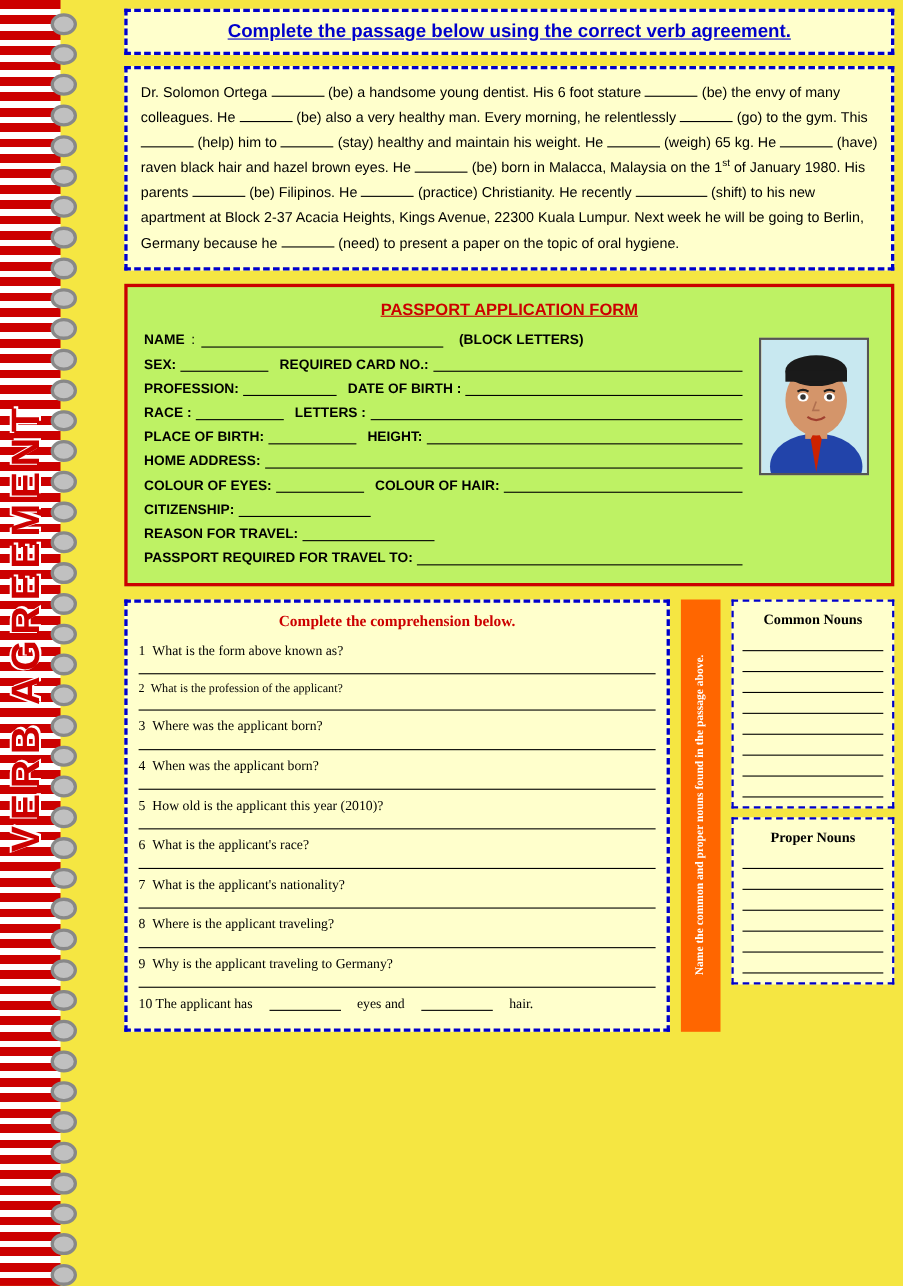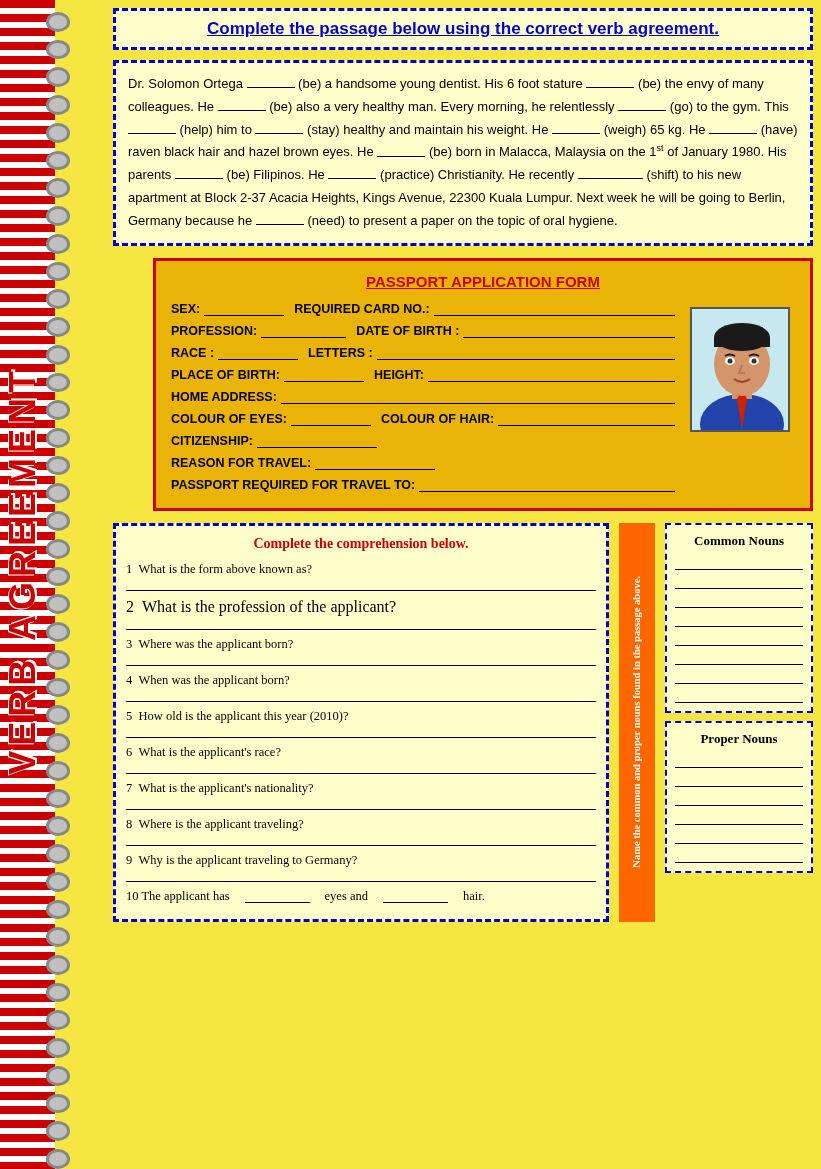--- a/index.html
+++ b/index.html
@@ -77,26 +77,32 @@
   <div style="background:#ffffcc;border:3px dashed #0000cc;padding:8px 12px;margin-bottom:10px;text-align:center;">
     <h1 style="font-size:17px;color:#0000cc;font-weight:bold;text-decoration:underline;">Complete the passage below using the correct verb agreement.</h1>
   </div>
 
   <div style="background:#ffffcc;border:3px dashed #0000cc;padding:10px 12px;margin-bottom:12px;line-height:1.75;color:#000;font-size:13px;">
     <p>
       Dr. Solomon Ortega <span style="display:inline-block;border-bottom:1.5px solid #000;min-width:48px;height:14px;"></span> (be) a handsome young dentist. His 6 foot stature <span style="display:inline-block;border-bottom:1.5px solid #000;min-width:48px;height:14px;"></span> (be) the envy of many colleagues. He <span style="display:inline-block;border-bottom:1.5px solid #000;min-width:48px;height:14px;"></span> (be) also a very healthy man. Every morning, he relentlessly <span style="display:inline-block;border-bottom:1.5px solid #000;min-width:48px;height:14px;"></span> (go) to the gym. This <span style="display:inline-block;border-bottom:1.5px solid #000;min-width:48px;height:14px;"></span> (help) him to <span style="display:inline-block;border-bottom:1.5px solid #000;min-width:48px;height:14px;"></span> (stay) healthy and maintain his weight. He <span style="display:inline-block;border-bottom:1.5px solid #000;min-width:48px;height:14px;"></span> (weigh) 65 kg. He <span style="display:inline-block;border-bottom:1.5px solid #000;min-width:48px;height:14px;"></span> (have) raven black hair and hazel brown eyes. He <span style="display:inline-block;border-bottom:1.5px solid #000;min-width:48px;height:14px;"></span> (be) born in Malacca, Malaysia on the 1<sup>st</sup> of January 1980. His parents <span style="display:inline-block;border-bottom:1.5px solid #000;min-width:48px;height:14px;"></span> (be) Filipinos. He <span style="display:inline-block;border-bottom:1.5px solid #000;min-width:48px;height:14px;"></span> (practice) Christianity. He recently <span style="display:inline-block;border-bottom:1.5px solid #000;min-width:65px;height:14px;"></span> (shift) to his new apartment at Block 2-37 Acacia Heights, Kings Avenue, 22300 Kuala Lumpur. Next week he will be going to Berlin, Germany because he <span style="display:inline-block;border-bottom:1.5px solid #000;min-width:48px;height:14px;"></span> (need) to present a paper on the topic of oral hygiene.
     </p>
   </div>
 
-  <div style="background:#eab308;border:3px solid #cc0000;padding:12px 15px;margin-bottom:12px;margin-left:40px;">
+  <div style="background:#bef264;border:3px solid #cc0000;padding:12px 15px;margin-bottom:12px;">
     <div style="text-align:center;font-size:15px;font-weight:bold;color:#cc0000;margin-bottom:12px;text-decoration:underline;">PASSPORT APPLICATION FORM</div>
 
     <div style="display:flex;gap:10px;">
       <div style="flex:1;">
 
+        <div style="display:flex;align-items:center;margin-bottom:8px;gap:6px;">
+          <span style="font-weight:bold;font-size:12.5px;">NAME</span>
+          <span style="font-size:12.5px;"> : </span>
+          <span style="display:inline-block;border-bottom:1.5px solid #000;min-width:150px;height:14px;flex:1;max-width:220px;"></span>
+          <span style="font-size:12.5px;font-weight:bold;margin-left:8px;white-space:nowrap;">(BLOCK  LETTERS)</span>
+        </div>
 
         <div style="display:flex;align-items:center;margin-bottom:8px;gap:10px;">
           <div style="display:flex;align-items:center;gap:4px;">
             <span style="font-weight:bold;font-size:12.5px;">SEX:</span>
             <span style="display:inline-block;border-bottom:1.5px solid #000;min-width:80px;height:14px;"></span>
           </div>
           <div style="display:flex;align-items:center;gap:4px;flex:1;">
             <span style="font-weight:bold;font-size:12.5px;white-space:nowrap;">REQUIRED CARD NO.:</span>
             <span style="display:inline-block;border-bottom:1.5px solid #000;flex:1;min-width:80px;height:14px;"></span>
           </div>
@@ -206,21 +212,21 @@
 
     <div style="flex:1;background:#ffffcc;border:3px dashed #0000cc;padding:10px;">
       <div style="color:#cc0000;font-weight:bold;font-size:14px;text-align:center;margin-bottom:10px;">Complete the comprehension below.</div>
 
       <div style="margin-bottom:7px;">
         <div style="font-size:12.5px;"><span>1&nbsp;&nbsp;What is the form above known as?</span></div>
         <div style="border-bottom:1px solid #000;width:100%;height:14px;"></div>
       </div>
 
       <div style="margin-bottom:7px;">
-        <div style="font-size:16px;"><span>2&nbsp;&nbsp;What is the profession of the applicant?</span></div>
+        <div style="font-size:11px;"><span>2&nbsp;&nbsp;What is the profession of the applicant?</span></div>
         <div style="border-bottom:1px solid #000;width:100%;height:14px;"></div>
       </div>
 
       <div style="margin-bottom:7px;">
         <div style="font-size:12.5px;"><span>3&nbsp;&nbsp;Where was the applicant born?</span></div>
         <div style="border-bottom:1px solid #000;width:100%;height:14px;"></div>
       </div>
 
       <div style="margin-bottom:7px;">
         <div style="font-size:12.5px;"><span>4&nbsp;&nbsp;When was the applicant born?</span></div>

